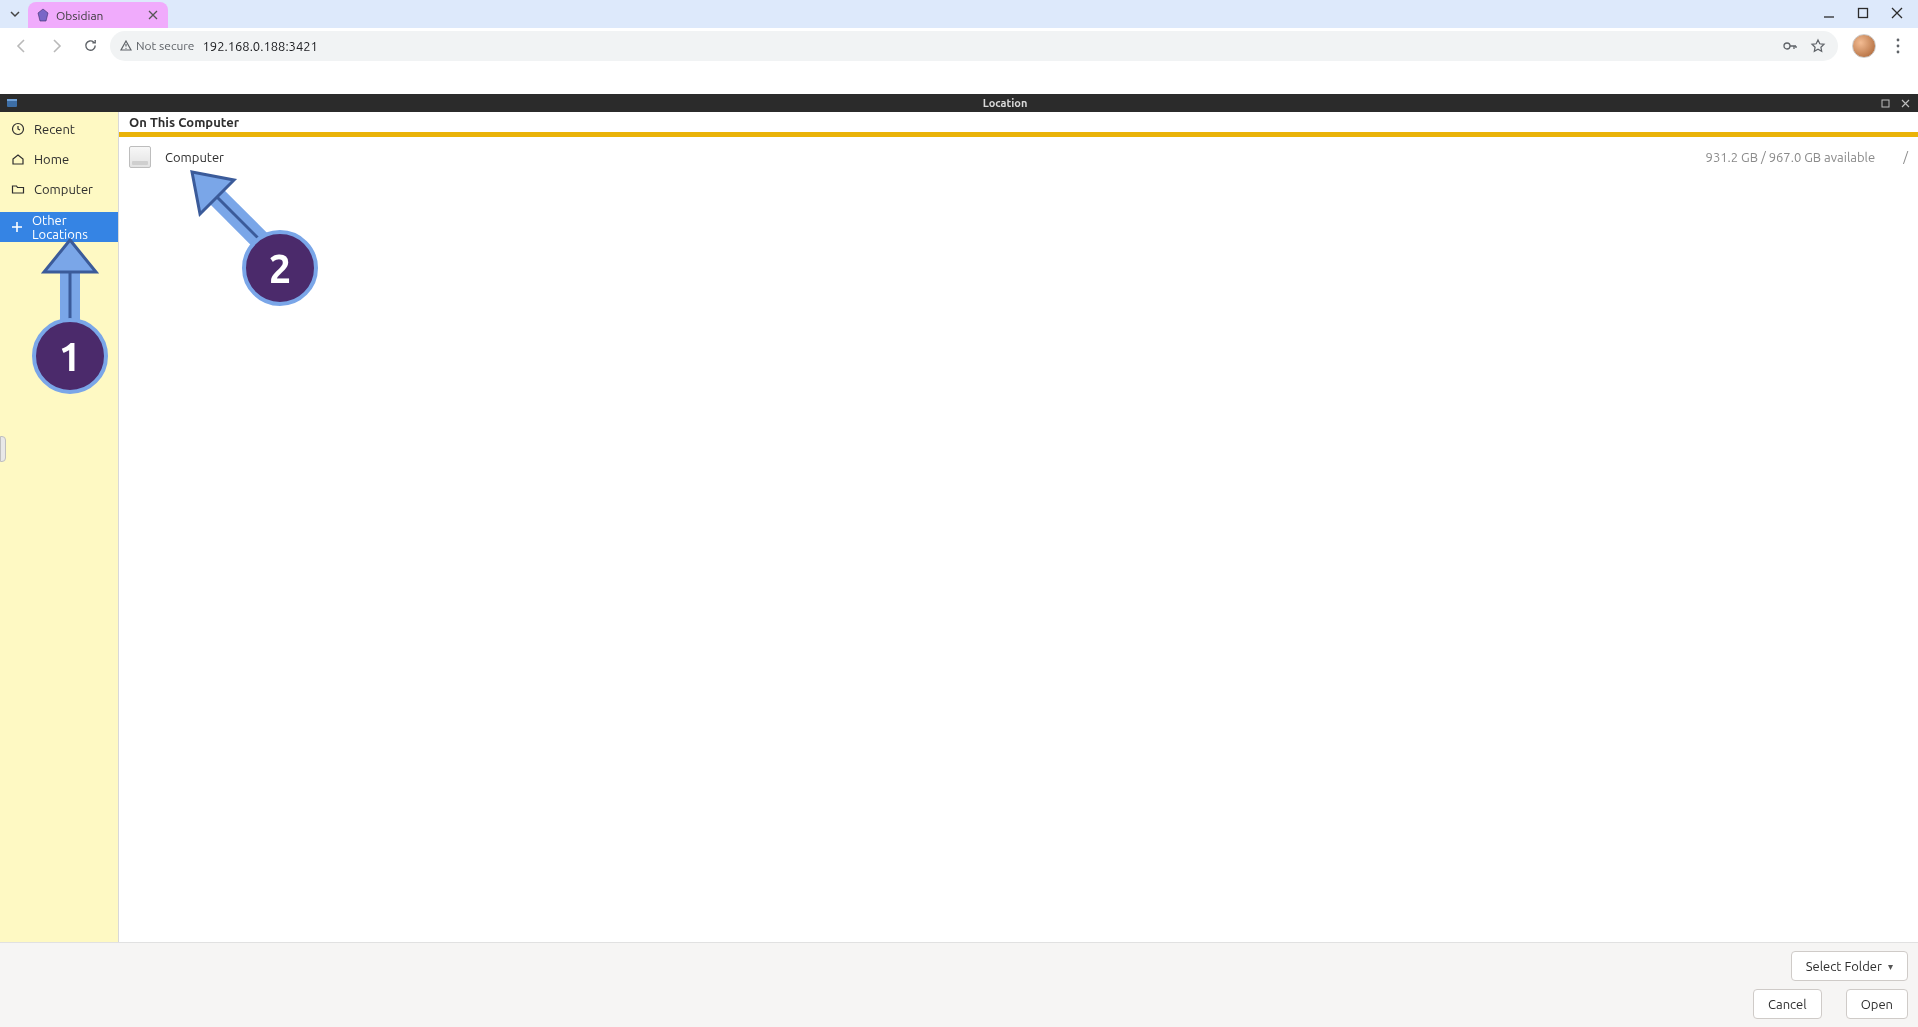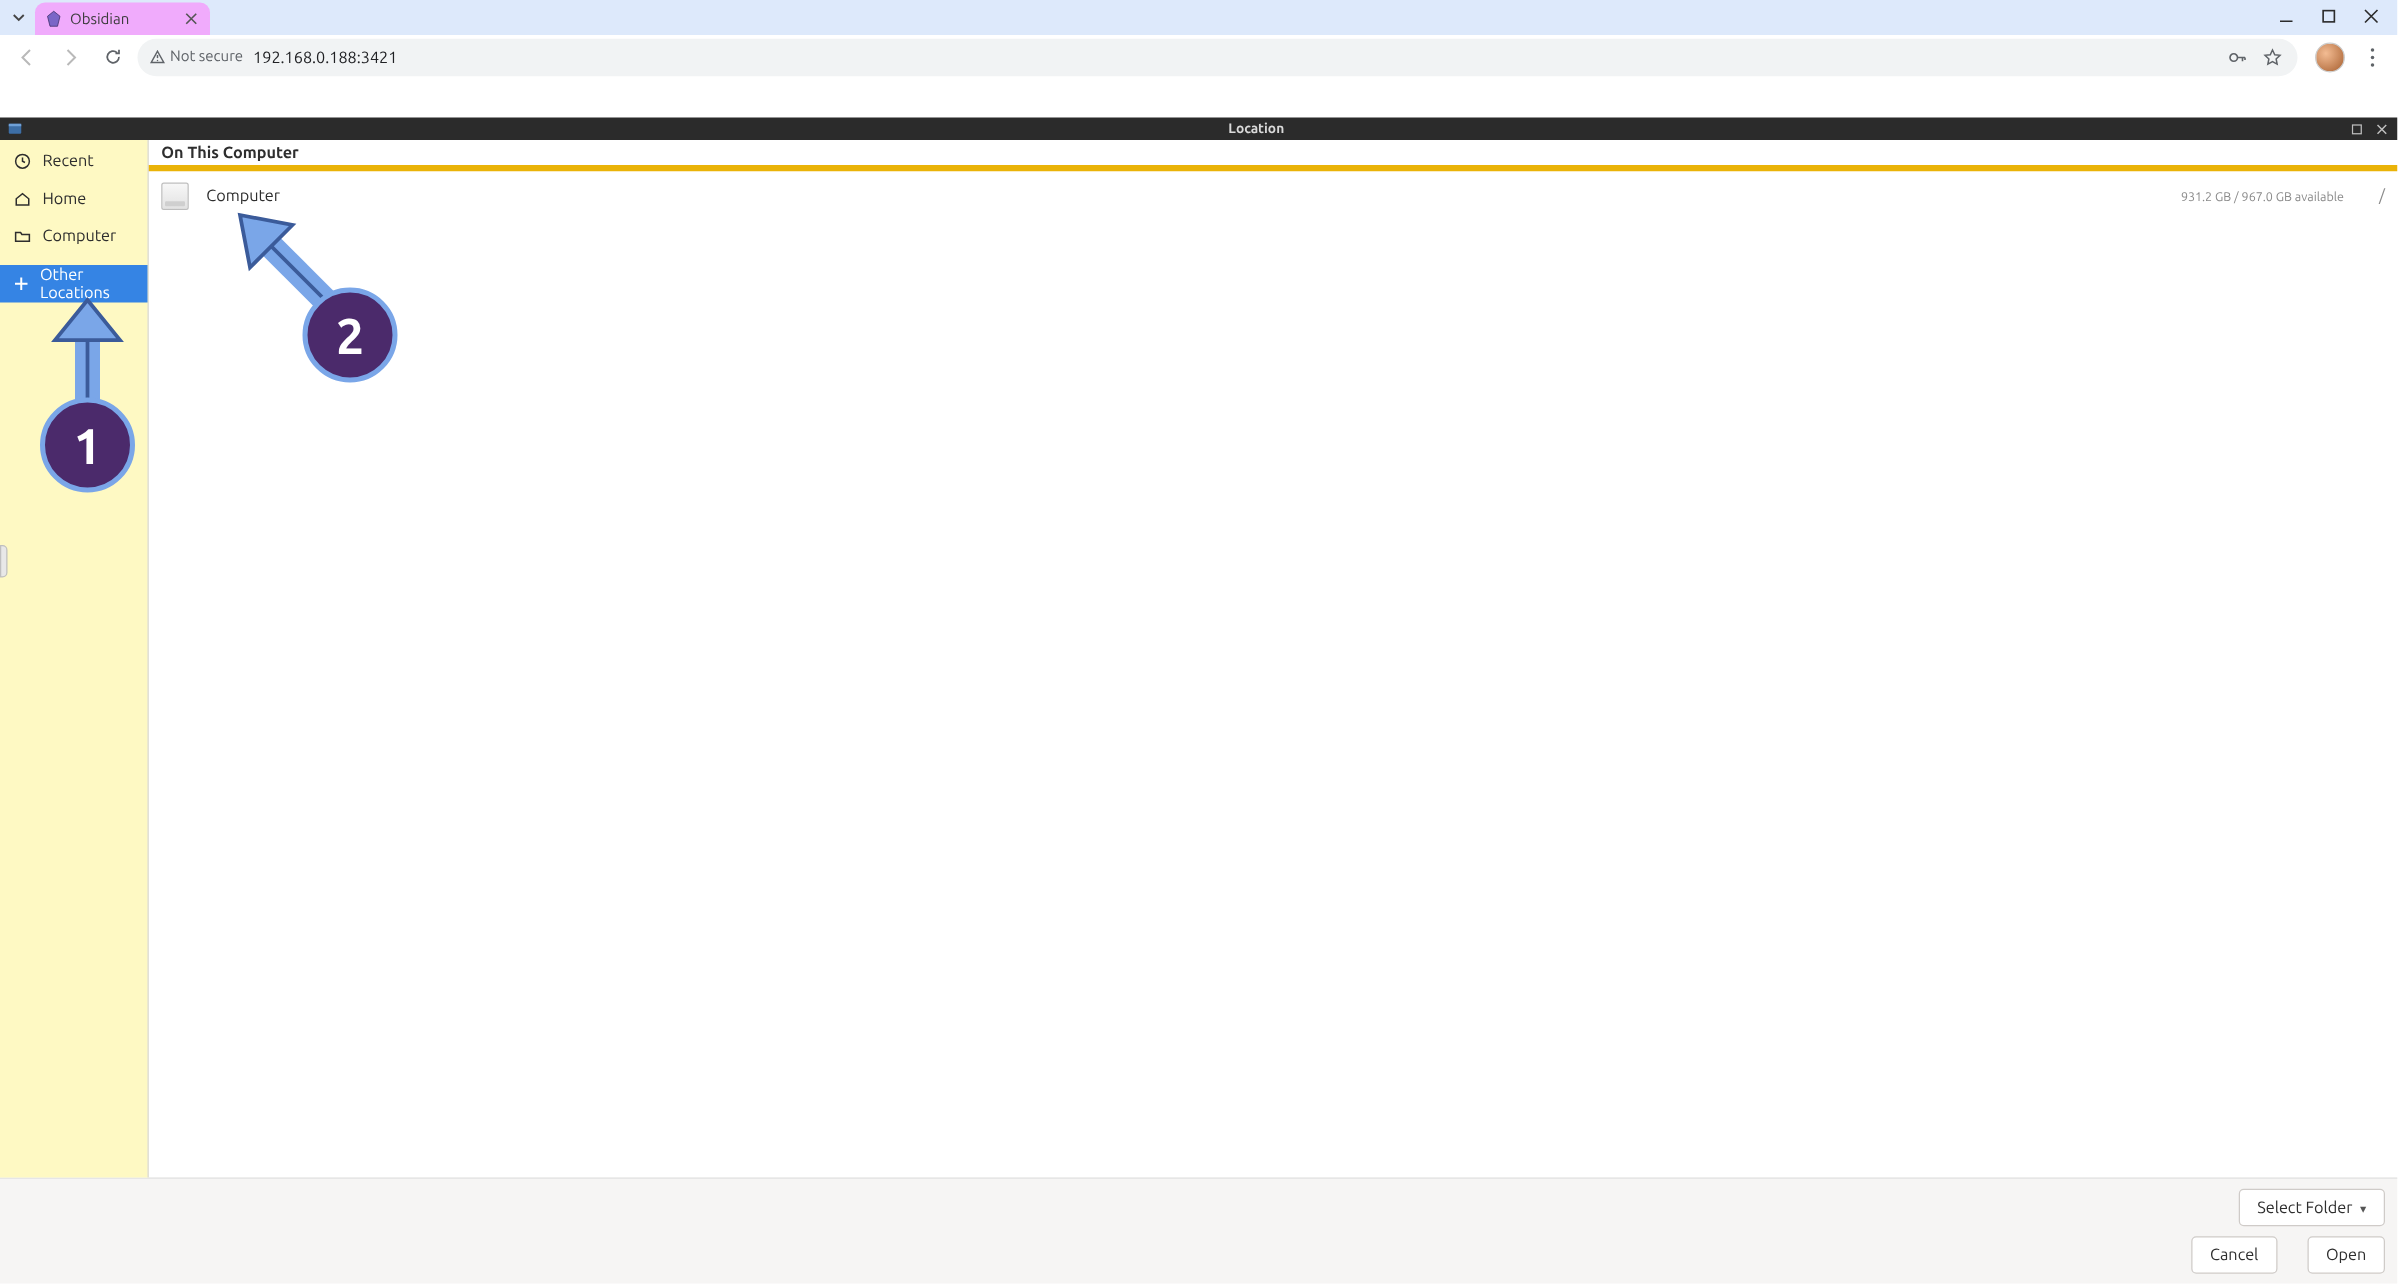--- a/index.html
+++ b/index.html
@@ -45,21 +45,21 @@
   .sb-icon { width: 16px; height: 16px; display: flex; align-items: center; justify-content: center; }
   .sb-item.selected .sb-icon { color: #ffffff; }
 
   .main { flex: 1; display: flex; flex-direction: column; position: relative; }
   .main-header { height: 25px; display: flex; align-items: center; padding: 0 10px; font-weight: 600; font-size: 13px; border-bottom: 5px solid #eab308; }
   .vol-row { height: 40px; display: flex; align-items: center; padding: 0 10px; gap: 14px; }
   .drive-icon { width: 22px; height: 22px; background: linear-gradient(#f7f7f7,#e2e2e2); border: 1px solid #bdbdbd; border-radius: 2px; position: relative; }
   .drive-icon::after { content: ""; position: absolute; left: 2px; right: 2px; bottom: 2px; height: 4px; background: #cfcfcf; border-radius: 1px; }
   .vol-name { font-size: 13px; }
   .vol-spacer { flex: 1; }
-  .vol-info { color: #8a8a8a; font-size: 10px; }
+  .vol-info { color: #8a8a8a; font-size: 13px; }
   .vol-path { color: #8a8a8a; font-size: 13px; margin-left: 14px; }
 
   .dlg-footer { background: #f6f5f4; border-top: 1px solid #e1e1e1; padding: 8px 10px; display: flex; flex-direction: column; gap: 8px; }
   .ft-row1 { display: flex; justify-content: flex-end; }
   .ft-row2 { display: flex; justify-content: flex-end; gap: 24px; }
   .btn { background: #ffffff; border: 1px solid #cfcbc8; border-radius: 4px; height: 30px; padding: 0 14px; display: inline-flex; align-items: center; gap: 6px; font-size: 13px; color: #2e2e2e; }
   .btn .chev { font-size: 10px; color: #555; }
 
   
   .anno { position: absolute; pointer-events: none; }

